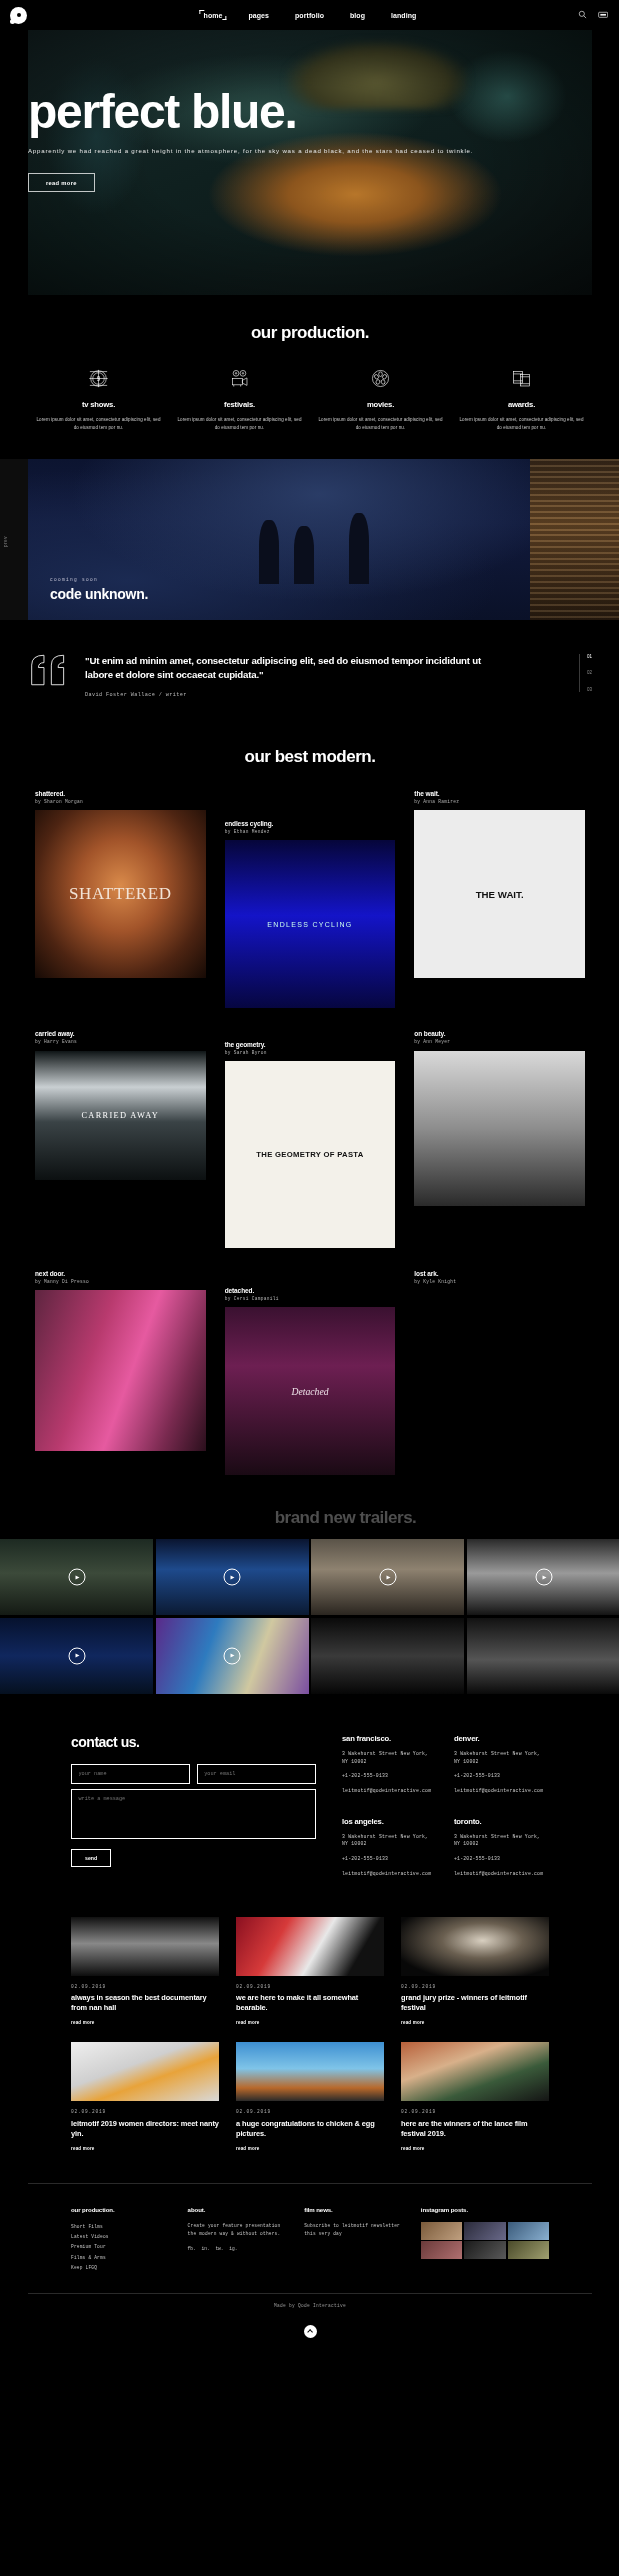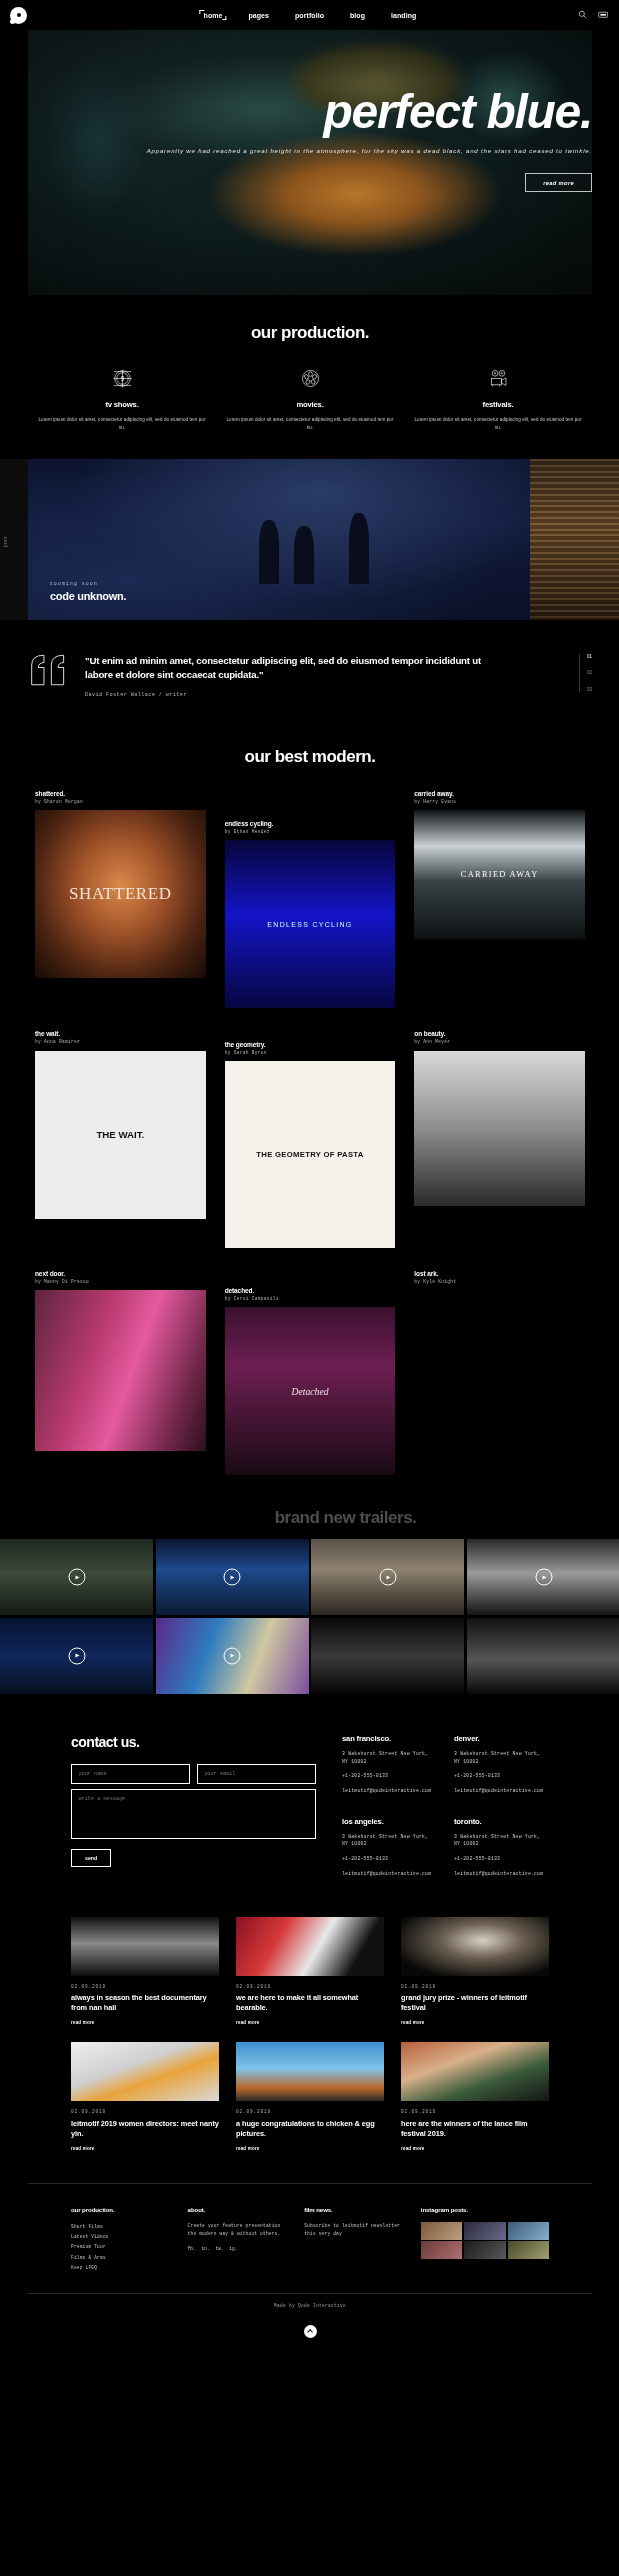--- a/index.html
+++ b/index.html
@@ -30,21 +30,21 @@
     background:
       radial-gradient(closest-side at 58% 62%, #b4762e 0%, #8a5520 28%, rgba(40,30,20,0) 62%),
       radial-gradient(closest-side at 42% 30%, #2a4a44 0%, rgba(12,20,20,0) 70%),
       radial-gradient(closest-side at 12% 40%, #1d3b3d 0%, rgba(8,14,16,0) 75%),
       radial-gradient(closest-side at 85% 25%, #2f5a55 0%, rgba(8,14,16,0) 70%),
       linear-gradient(160deg,#1a2b2c 0%, #10201f 45%, #0b1313 100%);
     filter: saturate(1.05);
   }
   .hero-hat { position:absolute; left:46%; top:4%; width:32%; height:26%; background:radial-gradient(ellipse at 50% 60%, #5c5a32 0%, #39391f 55%, rgba(20,22,14,0) 75%); filter: blur(3.9px);}
   .hero-vig { position:absolute; inset:0; background:radial-gradient(ellipse at 50% 50%, rgba(0,0,0,0) 40%, rgba(0,0,0,.55) 100%); }
-  .hero-inner { position:relative; z-index:3; text-align:right; padding-top:59px;font-style:italic; }
+  .hero-inner { position:relative; z-index:3; text-align:left; padding-top:59px; }
   .hero-title { font-size: 48px; font-weight:700; line-height:.95; letter-spacing:-1.3px; }
   .hero-sub { font-size:6.1px; line-height:1.9; letter-spacing:0.8px; margin-top:10.3px; color:#e9e9e9; }
   .read-more-box { margin-top:17px; display:inline-block; border:0.6px solid rgba(255,255,255,.75); padding:5.2px 17px; font-size:5.8px; font-weight:700; letter-spacing:0.3px;}
 
   
   #production { padding: 28px 0 26px; text-align:center; }
   .sec-title { font-size: 17px; font-weight:700; letter-spacing:-0.5px; }
   .prod-grid { display:flex; margin-top:22px; padding: 0 28px; }
   .prod-col { flex:1; text-align:center; padding: 0 7.7px; }
   .prod-ico { height:26px; display:flex; align-items:center; justify-content:center; margin-bottom:9px;}
@@ -57,21 +57,21 @@
   .sl-left span { position:absolute; left:5.2px; top:50%; font-size:4.5px; letter-spacing:0.6px; color:#888; transform:rotate(-90deg) translateX(-50%); transform-origin:left center;}
   .sl-main { flex:1; position:relative;
     background:
       radial-gradient(ellipse at 58% 22%, #2a3c66 0%, rgba(10,14,30,0) 60%),
       radial-gradient(ellipse at 20% 75%, #1b2a52 0%, rgba(6,9,22,0) 65%),
       linear-gradient(180deg,#0c1430 0%, #111a3c 40%, #0a1128 100%);
   }
   .sl-fig { position:absolute; width:4%; height:40%; background:#0a0e1c; border-radius:40% 40% 0 0; bottom:22%; filter: blur(0.4px);}
   .sl-caption { position:absolute; left:22px; bottom:18px; }
   .sl-kicker { font-size:4.5px; letter-spacing:1.3px; color:#c5c5d6; }
-  .sl-title { font-size:11px; font-weight:700; margin-top:3.2px; letter-spacing:-0.3px;}
+  .sl-title { font-size:14px; font-weight:700; margin-top:3.2px; letter-spacing:-0.3px;}
   .sl-right { width:90px; position:relative; background:linear-gradient(180deg,#3a2a1a 0%, #6b4a28 40%, #2a1c10 100%); }
   .sl-right::after{content:"";position:absolute;inset:0;background:
     repeating-linear-gradient(180deg, rgba(255,220,160,.12) 0 1.9px, rgba(0,0,0,.2) 1.9px 5.8px);}
 
   
   #quote { padding: 34px 28px 32px; display:flex; align-items:flex-start; gap:14px; }
   .qmark { width:43px; flex:none; }
   .q-text { font-size:9.7px; font-weight:700; line-height:1.45; letter-spacing:-0.2px; max-width:413px;}
   .q-author { font-size:5.2px; color:#b9b9b9; margin-top:10.3px; letter-spacing:0.4px;}
   .q-nums { margin-left:auto; display:flex; flex-direction:column; gap:11.6px; border-left:0.6px solid #3a3a3a; padding-left:6.5px;}
@@ -223,49 +223,63 @@
           <text x="20" y="25" font-size="11" fill="#fff" stroke="none" text-anchor="middle" font-family="Liberation Sans">9</text>
         </svg>
       </div>
       <div class="prod-name">tv shows.</div>
       <div class="prod-desc">Lorem ipsum dolor sit amet, consectetur adipiscing elit, sed do eiusmod tem por nu.</div>
     </div>
 
     <div class="prod-col">
       <div class="prod-ico">
         <svg viewBox="0 0 40 40" width="23" height="23" fill="none" stroke="#fff" stroke-width="1.1">
-          <circle cx="20" cy="20" r="14"></circle>
-          <ellipse cx="20" cy="12.5" rx="3.2" ry="4"></ellipse>
-            <ellipse cx="13" cy="17" rx="3.2" ry="4" transform="rotate(-35 13 17)"></ellipse>
-          <ellipse cx="27" cy="17" rx="3.2" ry="4" transform="rotate(35 27 17)"></ellipse>
-          <ellipse cx="15.5" cy="26" rx="3.2" ry="4" transform="rotate(20 15.5 26)"></ellipse>
-          <ellipse cx="24.5" cy="26" rx="3.2" ry="4" transform="rotate(-20 24.5 26)"></ellipse>
-        </svg>
-      </div>
-      <div class="prod-name">movies.</div>
-      <div class="prod-desc">Lorem ipsum dolor sit amet, consectetur adipiscing elit, sed do eiusmod tem por nu.</div>
-    </div>
-
-    <div class="prod-col">
-      <div class="prod-ico">
-        <svg viewBox="0 0 40 40" width="23" height="23" fill="none" stroke="#fff" stroke-width="1.1">
           <circle cx="14" cy="11" r="5"></circle>
             <circle cx="26" cy="11" r="5"></circle>
           <circle cx="14" cy="11" r="1.3"></circle>
             <circle cx="26" cy="11" r="1.3"></circle>
           <rect x="8" y="20" width="17" height="11"></rect>
           <path d="M25 23 L33 19 L33 32 L25 28 Z"></path>
           <line x1="10" y1="31" x2="10" y2="34"></line>
             <line x1="22" y1="31" x2="22" y2="34"></line>
         </svg>
       </div>
       <div class="prod-name">festivals.</div>
       <div class="prod-desc">Lorem ipsum dolor sit amet, consectetur adipiscing elit, sed do eiusmod tem por nu.</div>
     </div>
 
+    <div class="prod-col">
+      <div class="prod-ico">
+        <svg viewBox="0 0 40 40" width="23" height="23" fill="none" stroke="#fff" stroke-width="1.1">
+          <circle cx="20" cy="20" r="14"></circle>
+          <ellipse cx="20" cy="12.5" rx="3.2" ry="4"></ellipse>
+            <ellipse cx="13" cy="17" rx="3.2" ry="4" transform="rotate(-35 13 17)"></ellipse>
+          <ellipse cx="27" cy="17" rx="3.2" ry="4" transform="rotate(35 27 17)"></ellipse>
+          <ellipse cx="15.5" cy="26" rx="3.2" ry="4" transform="rotate(20 15.5 26)"></ellipse>
+          <ellipse cx="24.5" cy="26" rx="3.2" ry="4" transform="rotate(-20 24.5 26)"></ellipse>
+        </svg>
+      </div>
+      <div class="prod-name">movies.</div>
+      <div class="prod-desc">Lorem ipsum dolor sit amet, consectetur adipiscing elit, sed do eiusmod tem por nu.</div>
+    </div>
+
+    <div class="prod-col">
+      <div class="prod-ico">
+        <svg viewBox="0 0 40 40" width="23" height="23" fill="none" stroke="#fff" stroke-width="1.1">
+          <rect x="6" y="8" width="16" height="20"></rect>
+            <rect x="18" y="13" width="16" height="20"></rect>
+          <line x1="6" y1="12" x2="22" y2="12"></line>
+            <line x1="6" y1="24" x2="22" y2="24"></line>
+          <line x1="18" y1="17" x2="34" y2="17"></line>
+            <line x1="18" y1="29" x2="34" y2="29"></line>
+        </svg>
+      </div>
+      <div class="prod-name">awards.</div>
+      <div class="prod-desc">Lorem ipsum dolor sit amet, consectetur adipiscing elit, sed do eiusmod tem por nu.</div>
+    </div>
 
   </div>
 </div>
 
 <div id="slider">
   <div class="sl-left">
     <span>prev</span>
   </div>
   <div class="sl-main">
     <div class="sl-fig" style="left:46%"></div>
@@ -311,32 +325,32 @@
 
     <div class="mv-cell" style="padding-top:30px">
       <div class="mv-name">endless cycling.</div>
       <div class="mv-by mono">by Ethan Mendez</div>
       <div class="poster p-endless">
         <span class="pt">ENDLESS CYCLING</span>
       </div>
     </div>
 
     <div class="mv-cell">
+      <div class="mv-name">the wait.</div>
+      <div class="mv-by mono">by Anna Ramirez</div>
+      <div class="poster p-wait">
+        <span class="pt">THE WAIT.</span>
+      </div>
+    </div>
+
+    <div class="mv-cell">
       <div class="mv-name">carried away.</div>
       <div class="mv-by mono">by Harry Evans</div>
       <div class="poster p-carried" style="height:129px">
         <span class="pt">CARRIED AWAY</span>
-      </div>
-    </div>
-
-    <div class="mv-cell">
-      <div class="mv-name">the wait.</div>
-      <div class="mv-by mono">by Anna Ramirez</div>
-      <div class="poster p-wait">
-        <span class="pt">THE WAIT.</span>
       </div>
     </div>
 
     <div class="mv-cell" style="padding-top:10.3px">
       <div class="mv-name">the geometry.</div>
       <div class="mv-by mono">by Sarah Byron</div>
       <div class="poster p-geometry" style="height:187px">
         <span class="pt">THE GEOMETRY OF PASTA</span>
       </div>
     </div>

